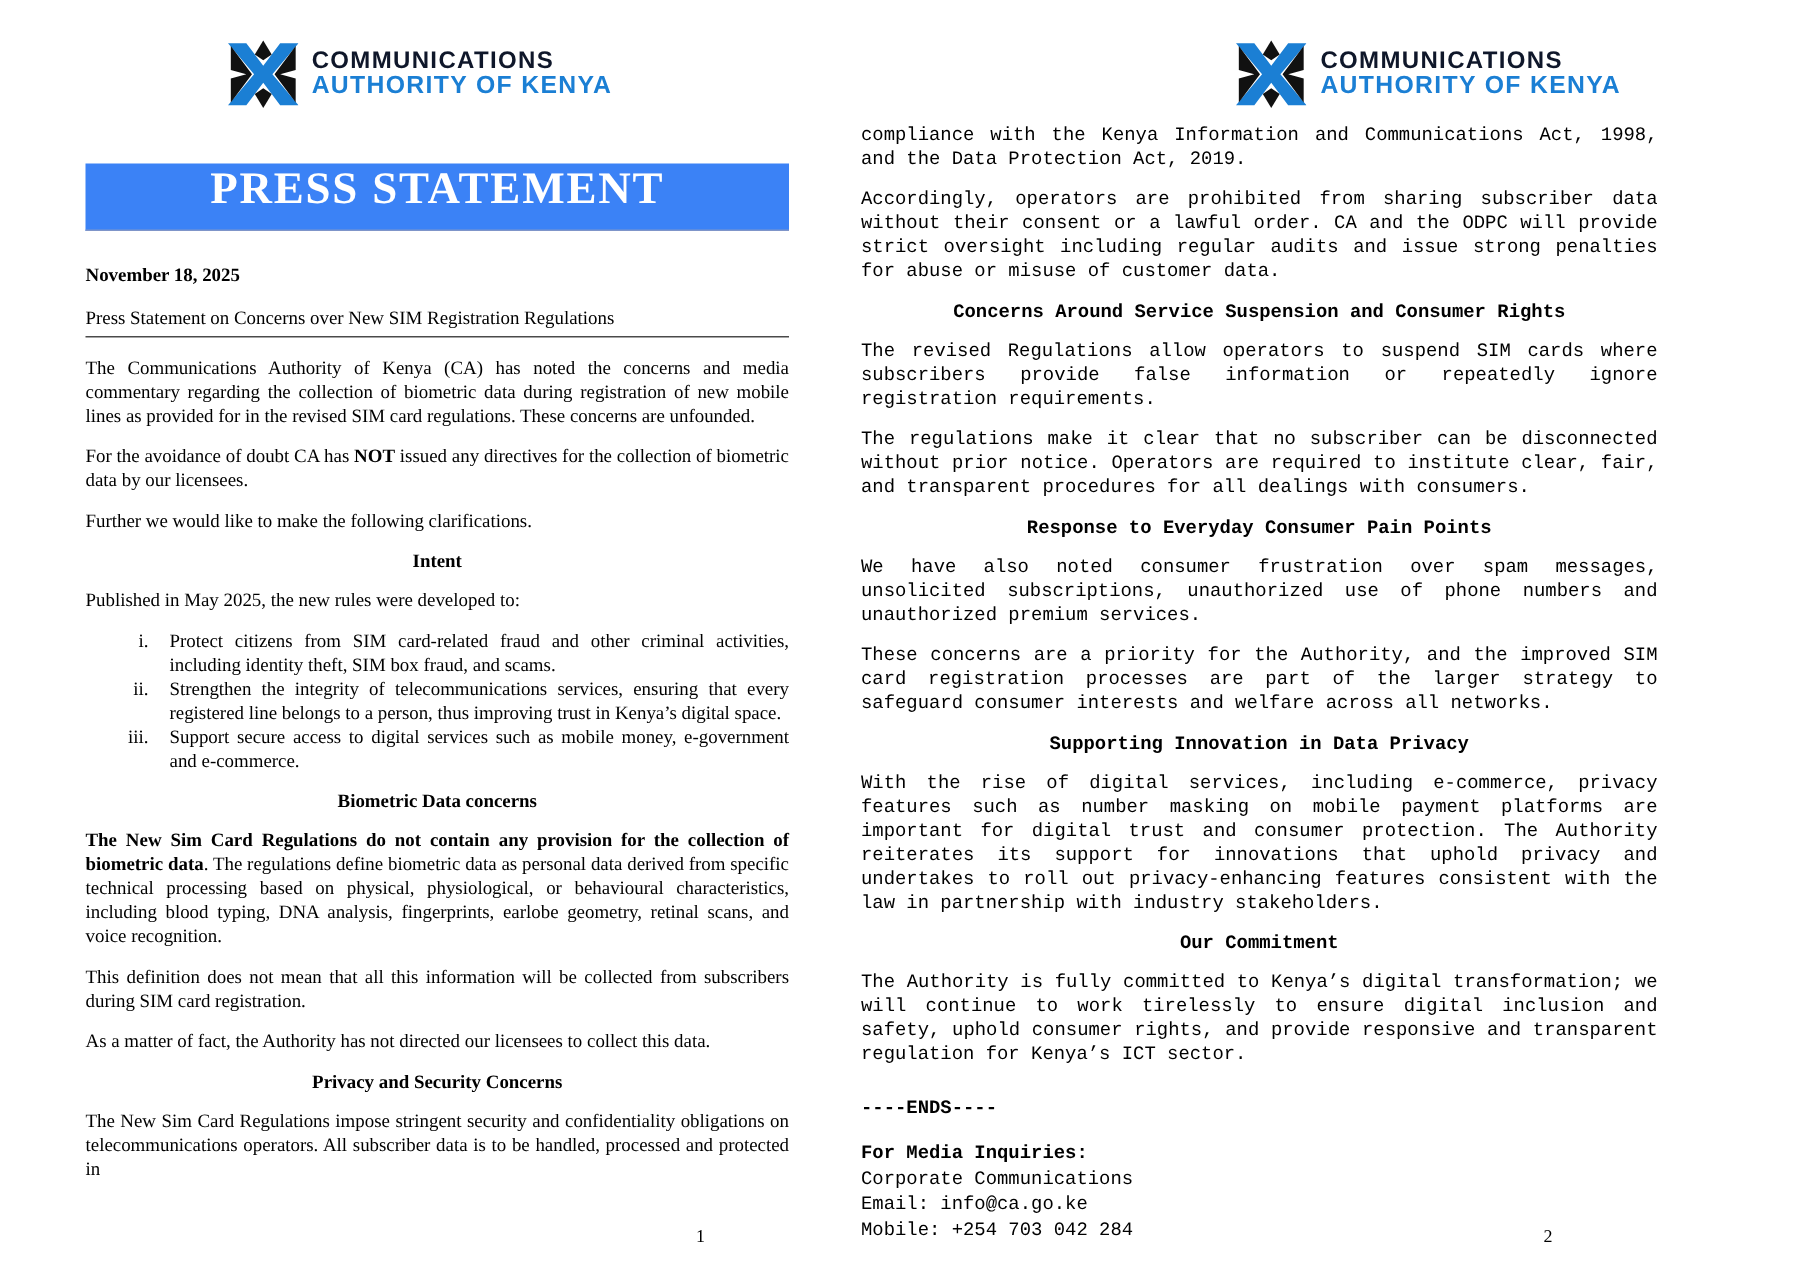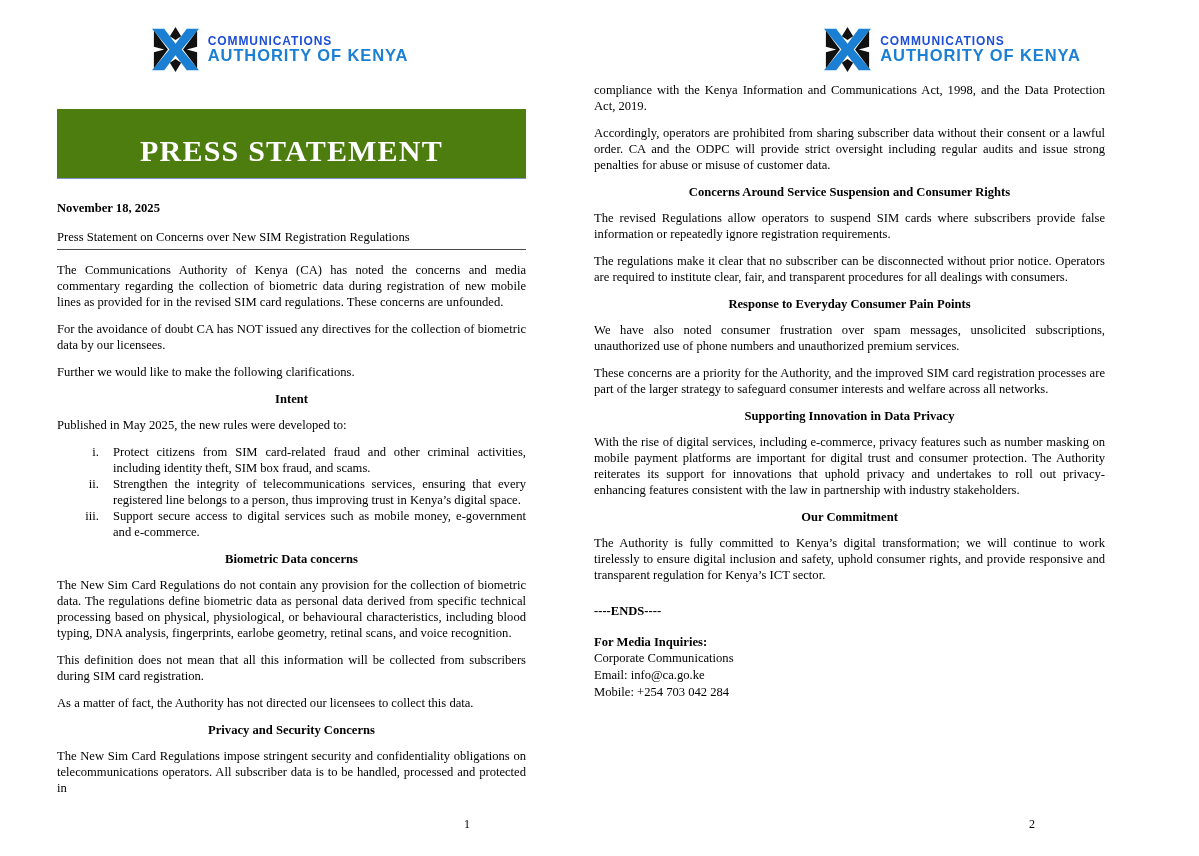--- a/index.html
+++ b/index.html
@@ -40,37 +40,37 @@
     height: 47px;
     flex: 0 0 auto;
   }
   .logo-words {
     line-height: 1.02;
     font-family: "Liberation Sans", "DejaVu Sans", sans-serif;
     font-weight: bold;
     letter-spacing: 0.9px;
   }
   .logo-line1 {
-    font-size: 12px;
-    color: #1d4ed8;
+    font-size: 16px;
+    color: #0f172a;
   }
   .logo-line2 {
     font-size: 16.5px;
     color: #1b7fd4;
   }
 
   
   .banner {
-    background: #4d7c0f;
+    background: #3b82f6;
     color: #ffffff;
     text-align: center;
     font-weight: bold;
     font-size: 30px;
     letter-spacing: 1.2px;
-    padding: 25px 0 10px 0;
+    padding: 0 0 10px 0;
     border-bottom: 1px solid #7f95c9;
   }
 
   .col {
     font-size: 12.6px;
     line-height: 1.27;
     text-align: justify;
   }
   .col p { margin: 0 0 11px 0; }
   h3.sec {
@@ -124,21 +124,21 @@
     text-align: left;
   }
   .contact .lbl { font-weight: bold; }
   .pagenum {
     position: absolute;
     bottom: 24px;
     font-size: 12px;
   }
   .pn-left  { left: 464px; }
   .pn-right { left: 463px; }
-  b.inline { font-weight: normal; }
+  b.inline { font-weight: bold; }
 </style>
 </head>
 <body>
 
 <div class="spread">
 
   <div class="page page-left">
 
     <div class="logo-row" style="margin-top:26px; margin-left:-6px;">
       <svg class="logo-mark" viewBox="0 0 100 100">
@@ -205,21 +205,21 @@
         <polygon points="96,10 96,44 74,50 96,56 96,90 66,50" fill="#111111"></polygon>
         <polygon points="50,2 38,22 50,30 62,22" fill="#111111"></polygon>
         <polygon points="50,98 38,78 50,70 62,78" fill="#111111"></polygon>
       </svg>
       <div class="logo-words">
         <div class="logo-line1">COMMUNICATIONS</div>
         <div class="logo-line2">AUTHORITY OF KENYA</div>
       </div>
     </div>
 
-    <div class="col" style="margin:10px 94px 0 28px;">
+    <div class="col" style="margin:10px 94px 0 8px;font-family:Liberation Mono, monospace;">
       <p>compliance with the Kenya Information and Communications Act, 1998, and the Data Protection Act, 2019.</p>
 
       <p>Accordingly, operators are prohibited from sharing subscriber data without their consent or a lawful order. CA and the ODPC will provide strict oversight including regular audits and issue strong penalties for abuse or misuse of customer data.</p>
 
       <h3 class="sec">Concerns Around Service Suspension and Consumer Rights</h3>
 
       <p>The revised Regulations allow operators to suspend SIM cards where subscribers provide false information or repeatedly ignore registration requirements.</p>
 
       <p>The regulations make it clear that no subscriber can be disconnected without prior notice. Operators are required to institute clear, fair, and transparent procedures for all dealings with consumers.</p>
 

